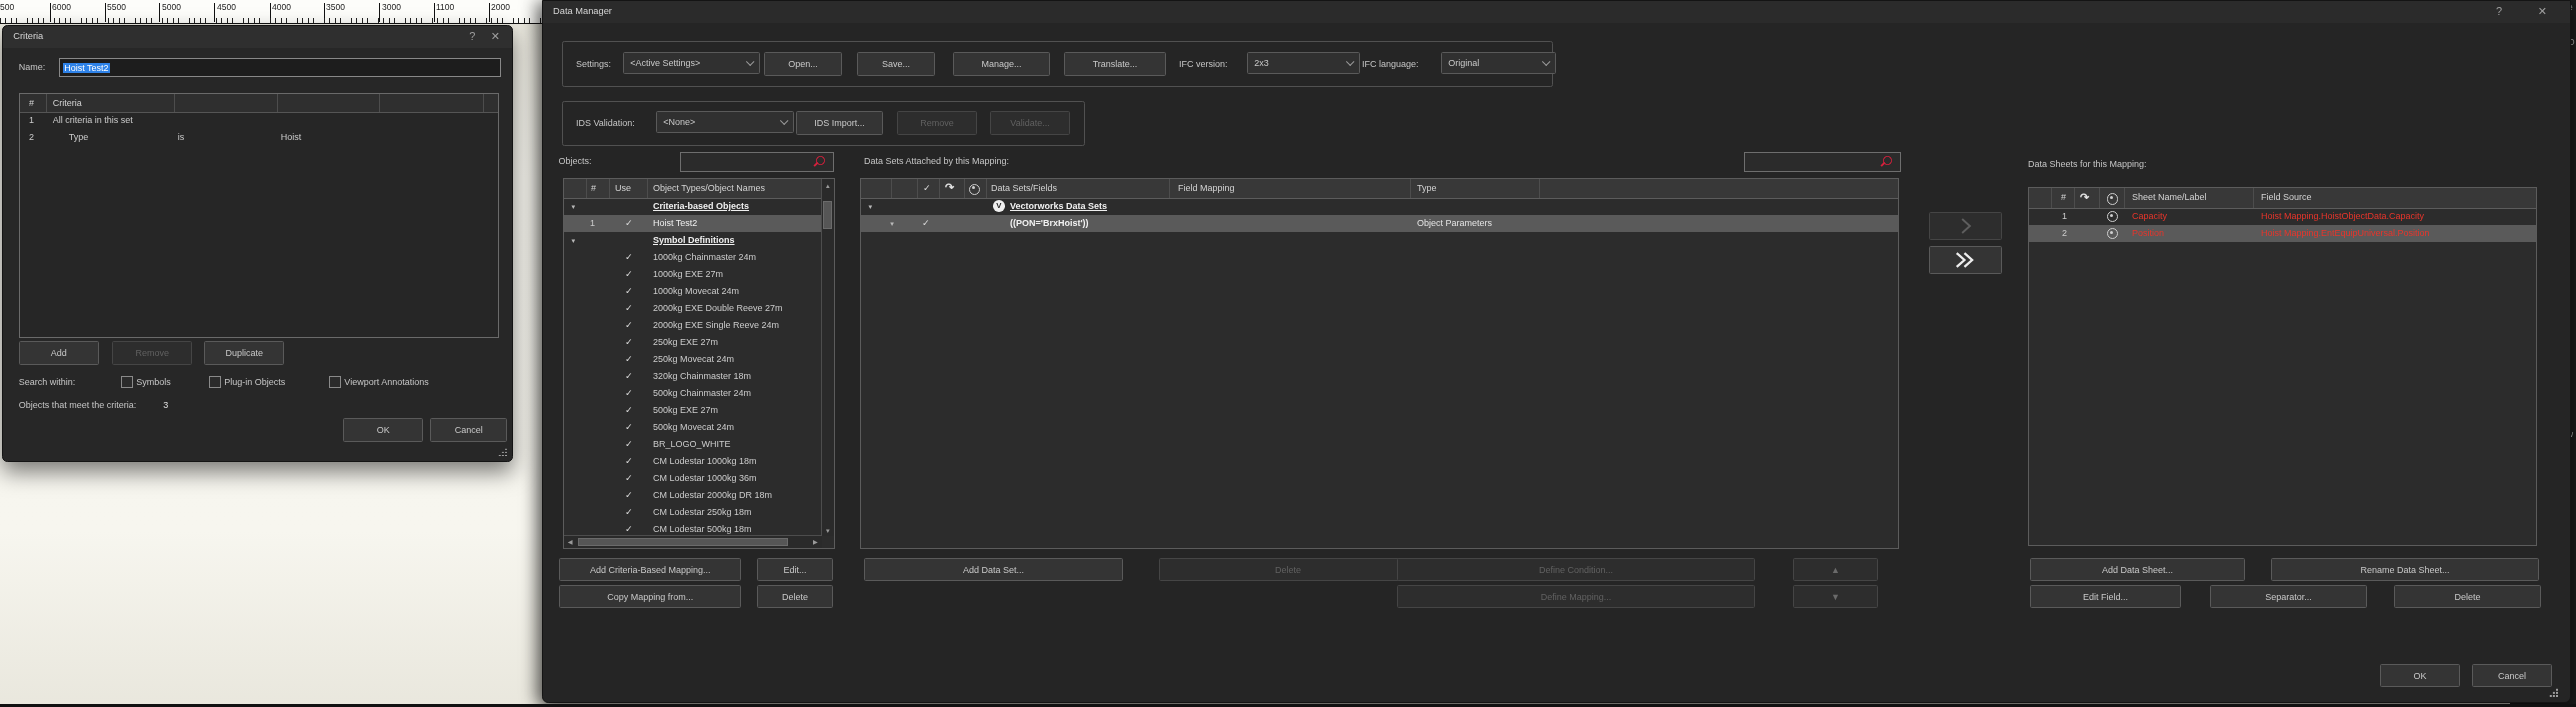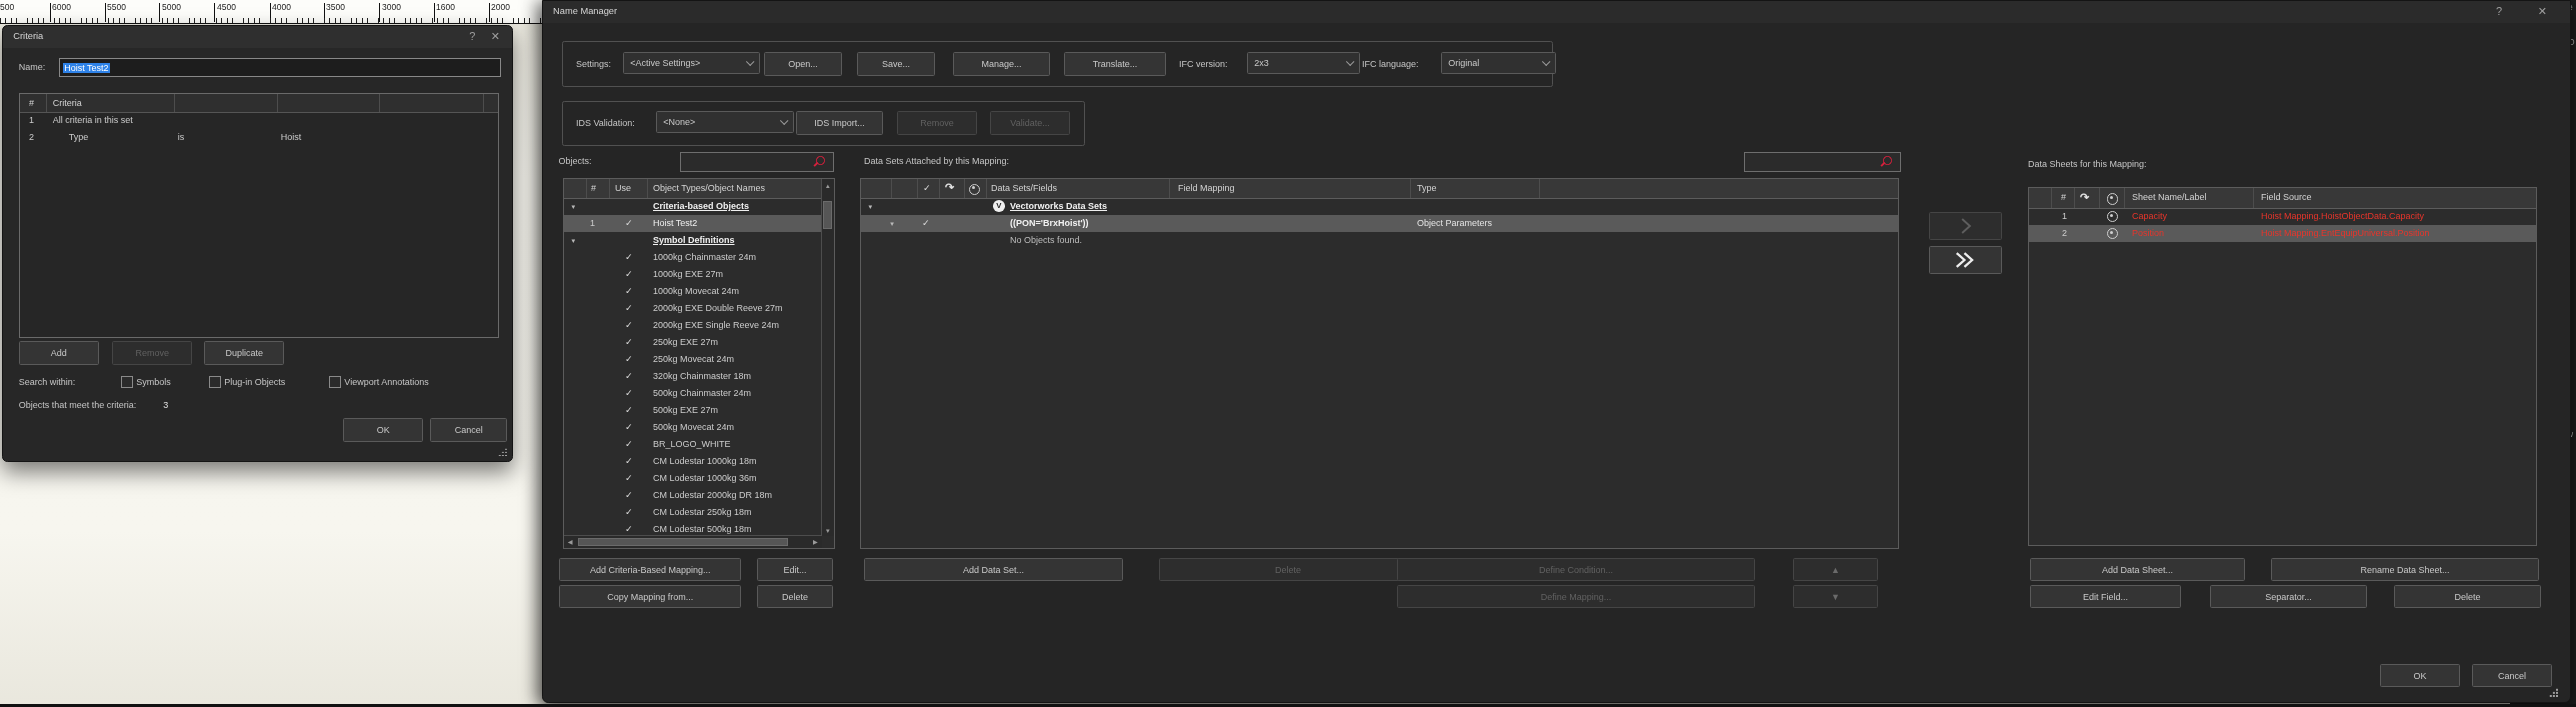--- a/index.html
+++ b/index.html
@@ -73,21 +73,21 @@
   <div class="draw">
     <div class="ruler">
       <span class="rlab" style="left:0px">500</span>
       <span class="rlab" style="left:52px">6000</span>
       <span class="rlab" style="left:107px">5500</span>
       <span class="rlab" style="left:162px">5000</span>
       <span class="rlab" style="left:217px">4500</span>
       <span class="rlab" style="left:272px">4000</span>
       <span class="rlab" style="left:326px">3500</span>
       <span class="rlab" style="left:382px">3000</span>
-      <span class="rlab" style="left:436px">1600</span>
+      <span class="rlab" style="left:436px">1100</span>
       <span class="rlab" style="left:491px">2000</span>
       <span class="mtick" style="left:50px"></span>
       <span class="mtick" style="left:105px"></span>
       <span class="mtick" style="left:159px"></span>
       <span class="mtick" style="left:214px"></span>
       <span class="mtick" style="left:270px"></span>
       <span class="mtick" style="left:324px"></span>
       <span class="mtick" style="left:379px"></span>
       <span class="mtick" style="left:434px"></span>
       <span class="mtick" style="left:489px"></span>
@@ -98,21 +98,21 @@
     <span class="pfrag" style="left:58px;top:2.3px">e</span>
     <span class="pfrag" style="left:58px;top:37px">O</span>
     <span class="pfrag" style="left:56px;top:386px">-</span>
     <span class="pfrag" style="left:57px;top:429px">w</span>
   </div>
 
   <div class="dlg" style="left:542px;top:0;width:2027px;height:701px;background:#252525;border-radius:0 0 6.2px 6.2px;
        box-shadow:-6.2px 0 15.5px rgba(0,0,0,.35),0 7.8px 17px rgba(0,0,0,.55);">
 
     <div class="titlebar" style="background:#2b2b2b;border-radius:0;">
-      <span class="title-txt">Name Manager</span>
+      <span class="title-txt">Data Manager</span>
       <span class="tb-ico" style="right:68px">?</span>
       <span class="tb-ico" style="right:23px">✕</span>
     </div>
 
     <div class="gbox" style="left:18.6px;top:40px;width:989px;height:44px;"></div>
     <span class="lbl" style="left:33px;top:58px;">Settings:</span>
     <div class="dd" style="left:80px;top:51px;width:123px;height:20px;">
       <span>&lt;Active Settings&gt;</span>
         <span class="chev"></span>
     </div>
@@ -277,23 +277,20 @@
           <span class="cell expd" style="left:6.2px">▼</span>
           <span class="vicon" style="left:132px">V</span>
           <span class="cell grp" style="left:149px">Vectorworks Data Sets</span>
         </div>
         <div class="r sel">
           <span class="cell expd" style="left:28px">▼</span>
           <span class="cell chkm" style="left:61px">✓</span>
           <span class="cell boldw" style="left:149px">((PON='BrxHoist'))</span>
           <span class="cell" style="left:556px;color:#e4e4e4">Object Parameters</span>
         </div>
-        <div class="r">
-          <span class="cell" style="left:149px;color:#bdbdbd">No Objects found.</span>
-        </div>
       </div>
     </div>
 
     <div class="btn dis" style="left:1386px;top:211px;width:71px;height:26.4px;">
       <svg width="20" height="20" viewBox="0 0 26 26">
           <polyline points="8,4 18,13 8,22" fill="none" stroke="#5e5e5e" stroke-width="2.5"></polyline>
         </svg>
     </div>
     <div class="btn" style="left:1386px;top:245px;width:71px;height:26.4px;">
       <svg width="26.4" height="20" viewBox="0 0 34 26">

